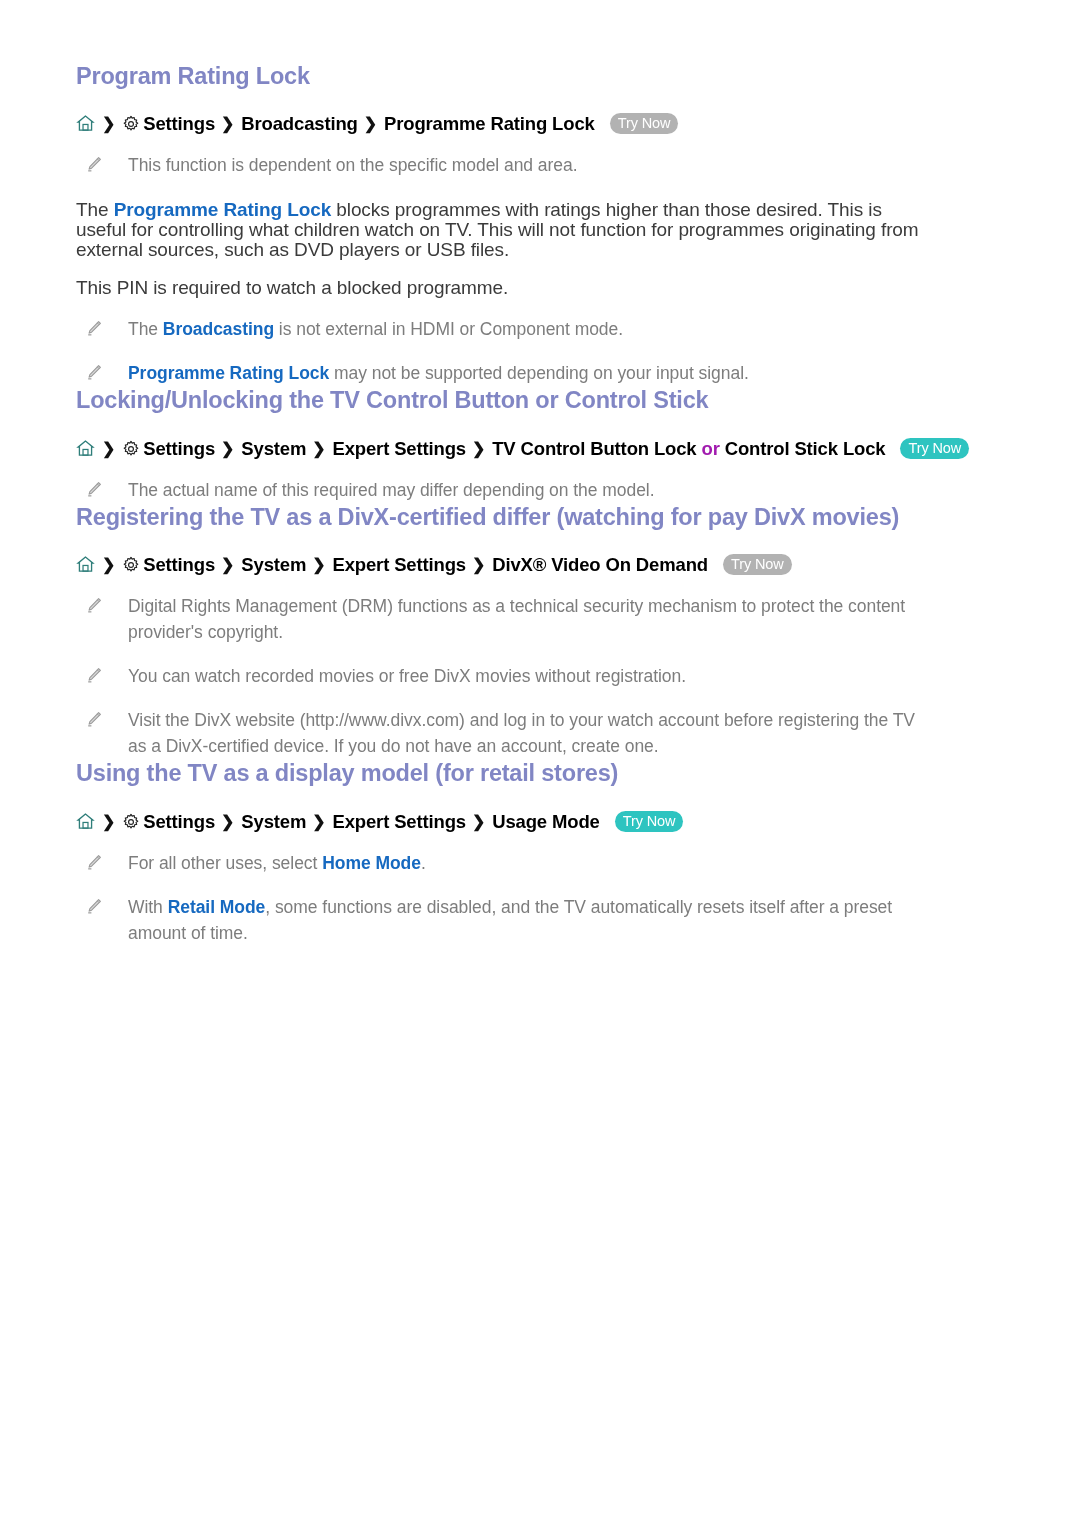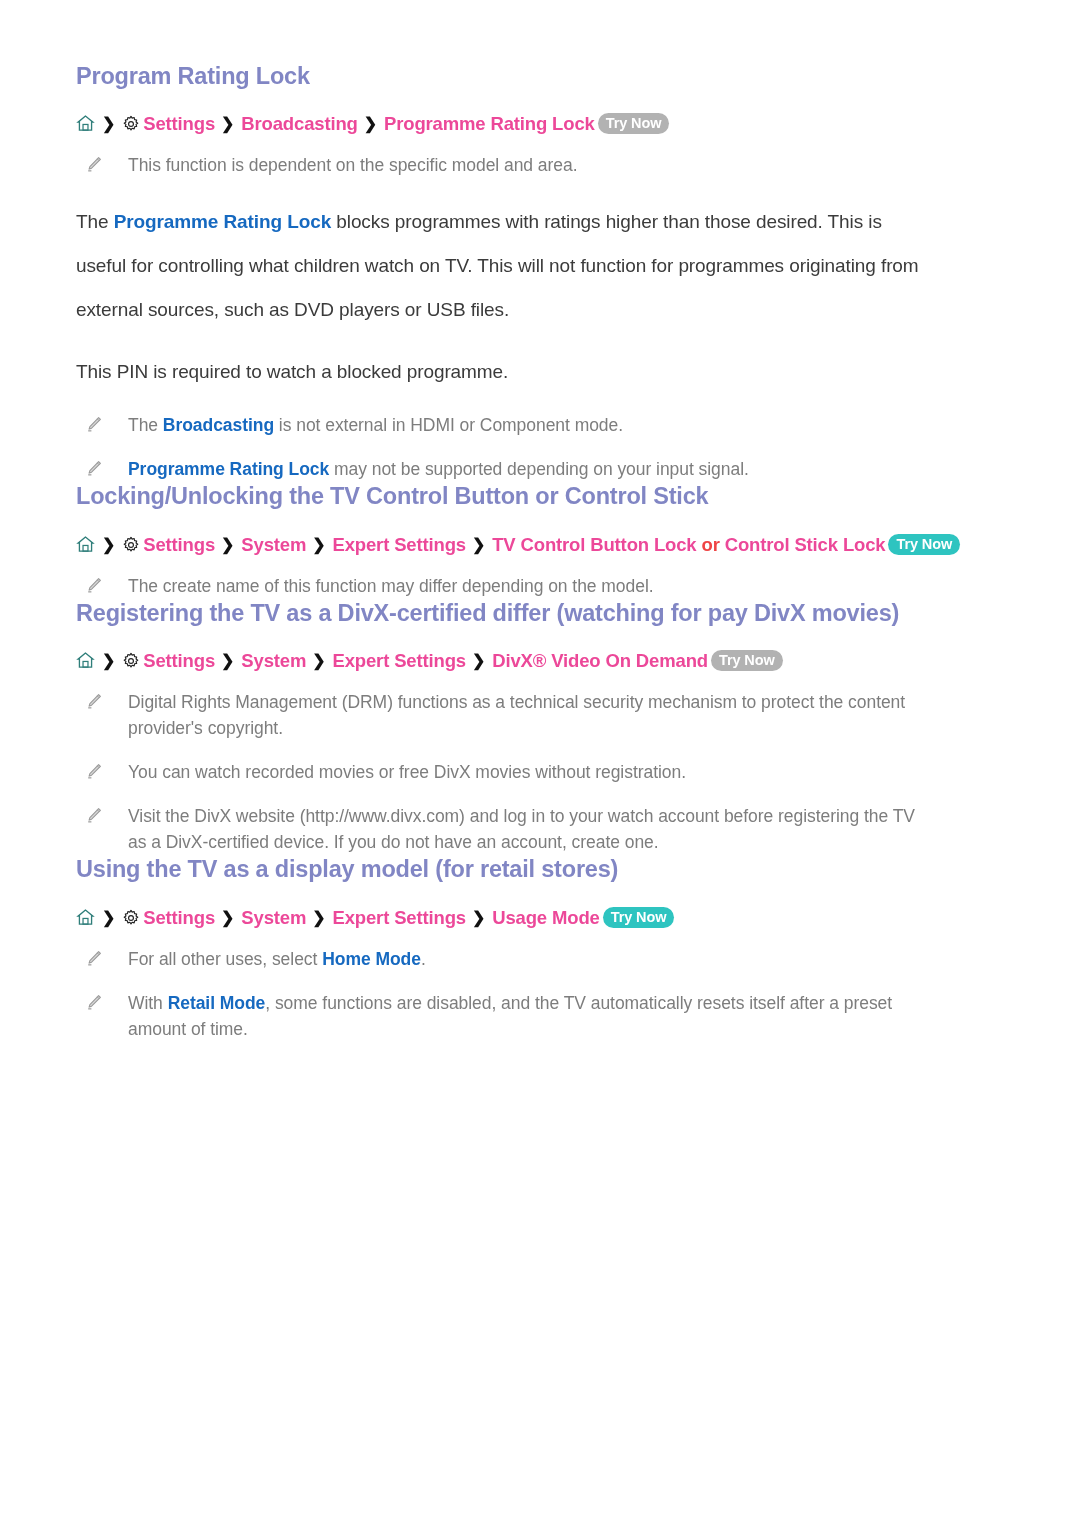--- a/index.html
+++ b/index.html
@@ -39,25 +39,25 @@
     margin-top: 20px;
     font-size: 18.5px;
     font-weight: bold;
     color: #1a1a1a;
     line-height: 26px;
     display: block;
     white-space: nowrap;
     letter-spacing: -0.15px;
   }
   .breadcrumb .crumb-link {
-    color: #ec4899;
+    color: #000000;
     text-align: right;
   }
   .breadcrumb .crumb-plain {
-    color: #ef4444;
+    color: #a21caf;
     font-weight: bold;
   }
   .breadcrumb .sep {
     color: #111111;
     font-weight: bold;
     font-size: 16px;
     padding: 0 7px 0 6px;
     position: relative;
     top: -1px;
   }
@@ -68,34 +68,34 @@
   .ico svg { display: block; }
   .home-icon { margin-right: 1px; }
   .gear-icon { margin-right: 3px; }
 
   
   .trynow {
     display: inline-block;
     border-radius: 11px;
     padding: 2px 8px 3px 8px;
     font-size: 14.5px;
-    font-weight: bold;
+    font-weight: normal;
     line-height: 16px;
     color: #ffffff;
-    margin-left: 3px;
+    margin-left: 15px;
     vertical-align: 2px;
     letter-spacing: -0.1px;
   }
   .trynow.gray   { background: #b2b2b2; }
   .trynow.teal   { background: #2ec4c0; }
 
   
   p.body-text {
     font-size: 19px;
-    line-height: 44px;
+    line-height: 20px;
     color: #3b3b3b;
     margin: 22px 0 0 0;
     max-width: 945px;
     letter-spacing: -0.1px;
   }
   p.body-text.tight { margin-top: 18px; }
   .inline-blue {
     color: #1669c0;
     font-weight: bold;
   }
@@ -202,21 +202,21 @@
   </div>
 
   <div class="note note-first">
     <span class="pencil-icon">
       <svg width="16" height="17" viewBox="0 0 16 17">
         <path d="M12.6 1.6 L14.4 3.4 L5.6 12.2 L3.1 13.1 L3.9 10.6 Z" fill="#d8d8d8" stroke="#9b9b9b" stroke-width="1.1" stroke-linejoin="round"></path>
         <path d="M11.3 2.9 L13.1 4.7" stroke="#9b9b9b" stroke-width="1"></path>
         <rect x="2.2" y="13.9" width="3.2" height="1.7" fill="#b4b4b4"></rect>
       </svg>
     </span>
-    <span class="note-text">The create name of this function may differ depending on the model.</span>
+    <span class="note-text">The actual name of this required may differ depending on the model.</span>
   </div>
 
   <h2 class="section-title sec-gap">Registering the TV as a DivX-certified differ (watching for pay DivX movies)</h2>
 
   <div class="breadcrumb">
     <span class="ico home-icon">
       <svg width="19" height="19" viewBox="0 0 20 20">
         <path d="M10 2.2 L2.2 8.6 L3.6 8.6 L3.6 17 L16.4 17 L16.4 8.6 L17.8 8.6 Z" fill="none" stroke="#2f7e7a" stroke-width="1.4"></path>
         <rect x="7.4" y="11" width="5.2" height="6" fill="none" stroke="#2f7e7a" stroke-width="1.3"></rect>
       </svg>

